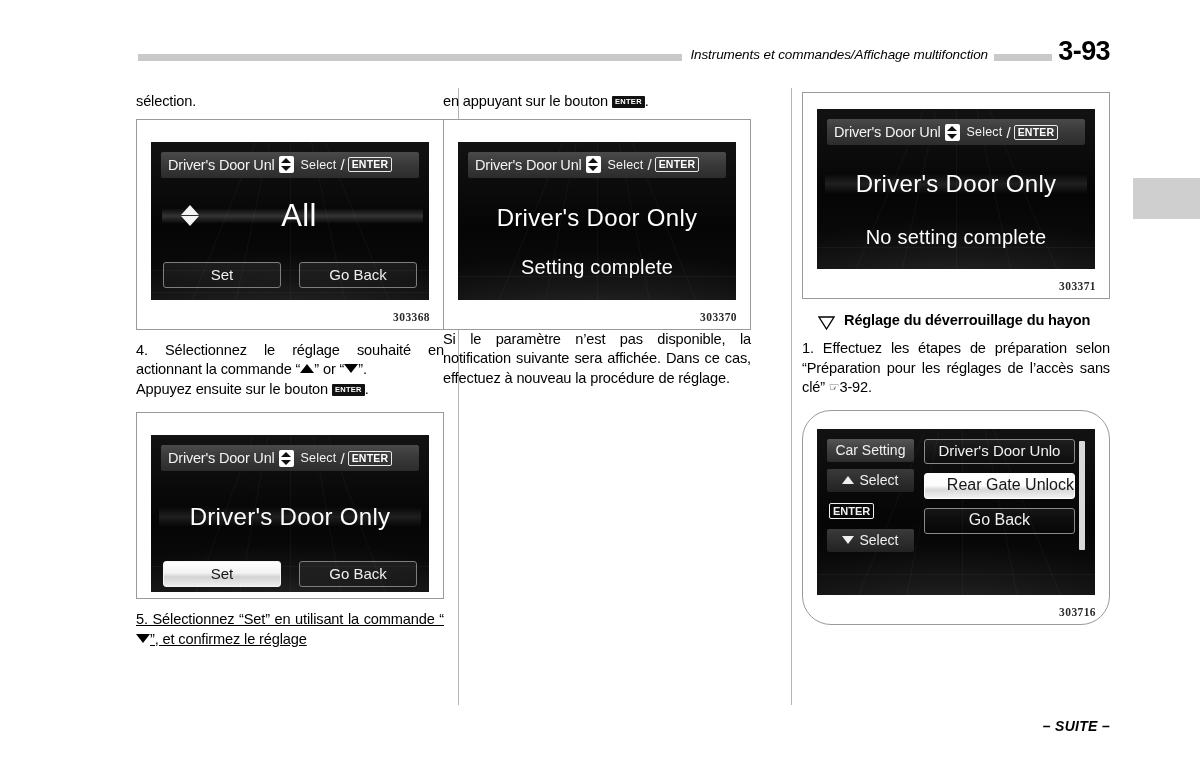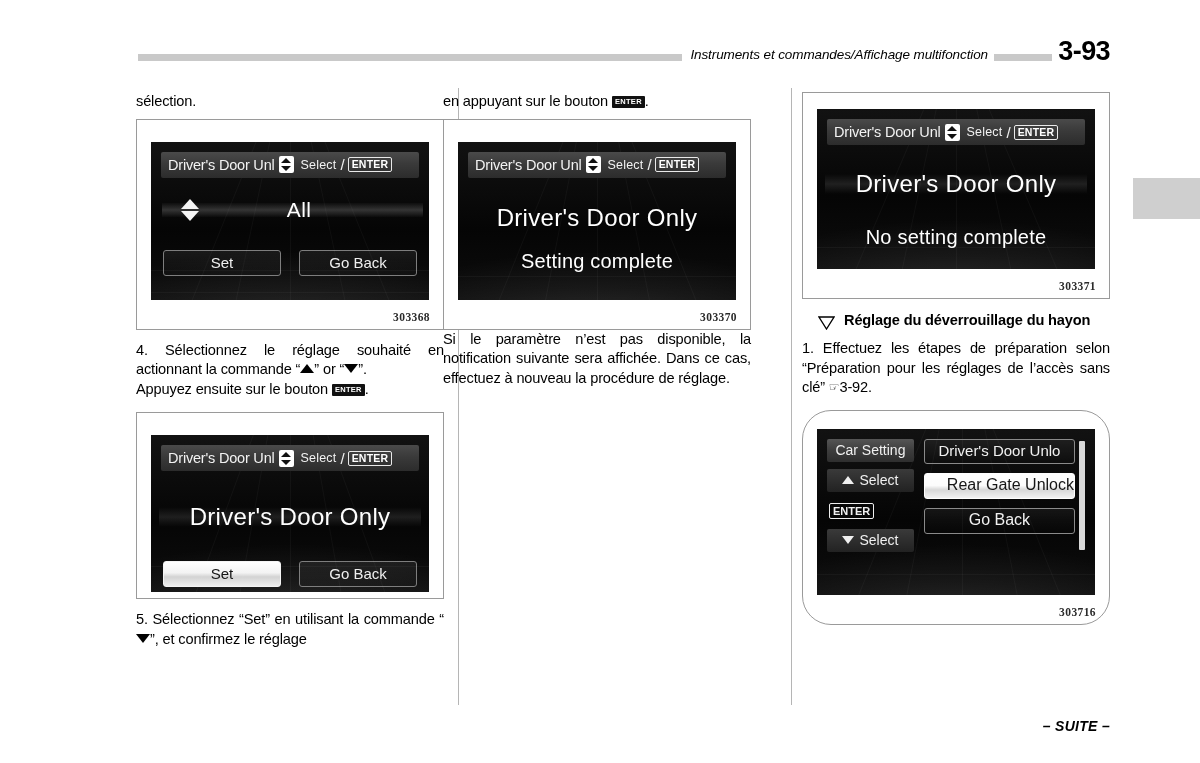--- a/index.html
+++ b/index.html
@@ -92,21 +92,21 @@
   .valuerow{position:relative;display:flex;align-items:center;}
   .valuerow .band{
     position:absolute;left:4%;right:2%;top:50%;transform:translateY(-50%);
     height:14px;background:linear-gradient(180deg,rgba(255,255,255,0.02),rgba(255,255,255,0.18),rgba(255,255,255,0.02));
   }
   .arrows{position:relative;width:26px;margin-left:26px;flex:none;}
   .arrows i{display:block;width:0;height:0;margin:1.5px auto;
     border-left:9px solid transparent;border-right:9px solid transparent;}
   .arrows i.up{border-bottom:10px solid #f5f5f5;}
   .arrows i.dn{border-top:10px solid #f5f5f5;}
-  .bigval{position:relative;flex:1;text-align:center;font-size:21px;letter-spacing:0.4px;margin-right:34px;}
+  .bigval{position:relative;flex:1;text-align:center;font-size:31px;letter-spacing:0.4px;margin-right:34px;}
 
   .centerline{
     position:relative;text-align:center;color:#fff;font-size:24px;letter-spacing:0.3px;
   }
   .centerline .glow{
     position:absolute;left:3%;right:3%;top:50%;transform:translateY(-50%);height:20px;
     background:linear-gradient(180deg,rgba(255,255,255,0),rgba(255,255,255,0.10),rgba(255,255,255,0));
   }
   .centerline span{position:relative;}
   .subline{position:relative;text-align:center;color:#fff;font-size:20px;letter-spacing:0.2px;}
@@ -261,21 +261,21 @@
           </div>
 
           <div class="btnrow" style="margin-top:30px;">
             <div class="sbtn hl">Set</div>
             <div class="sbtn">Go Back</div>
           </div>
         </div>
       </div>
     </div>
 
-    <p class="body" style="margin-top:11px;"><span>5. Sélectionnez “Set” en utilisant la commande “</span><i class="tri-inline dn"></i><span>”, et confirmez le réglage</span></p>
+    <p class="body" style="margin-top:11px;text-decoration:underline;"><span>5. Sélectionnez “Set” en utilisant la commande “</span><i class="tri-inline dn"></i><span>”, et confirmez le réglage</span></p>
   </div>
 
   <div class="col col2">
 
     <p class="body" style="text-align:left;"><span>en appuyant sur le bouton </span><span class="enter-inline">ENTER</span><span>.</span></p>
 
     <div class="figure" style="margin-top:7px;">
       <div class="fig-inner">
         <div class="screen" style="height:158px;">
           <div class="grid">
@@ -291,21 +291,21 @@
             <span class="t-main">Driver's Door Unl</span>
             <span class="ud-box"></span>
             <span class="t-select">Select</span>
             <span class="t-slash">/</span>
             <span class="enter-key">ENTER</span>
           </div>
 
           <div class="centerline" style="margin-top:26px;">
             <span>Driver's Door Only</span>
           </div>
-          <div class="subline" style="margin-top:18px;">
+          <div class="subline" style="margin-top:24px;">
             <span>Setting complete</span>
           </div>
         </div>
       </div>
       <div class="caption">303370</div>
     </div>
 
     <p class="body">Si le paramètre n’est pas disponible, la notification suivante sera affichée. Dans ce cas, effectuez à nouveau la procédure de réglage.</p>
   </div>
 

